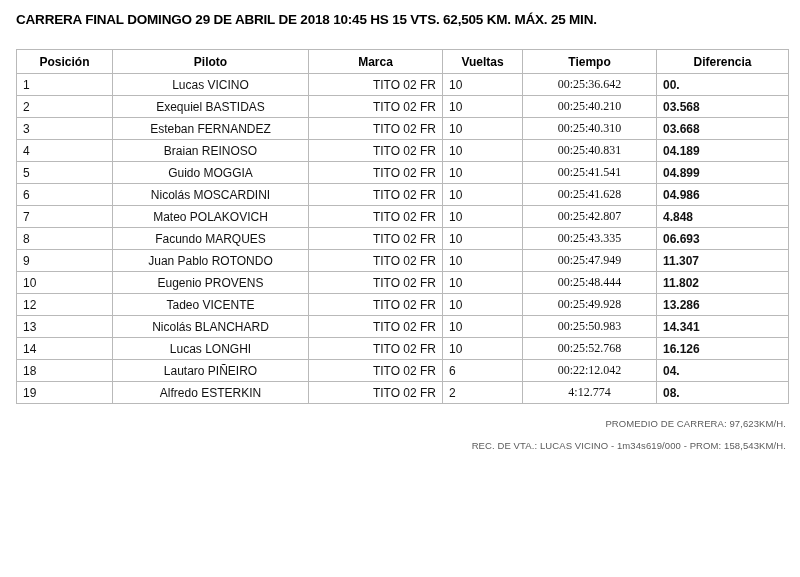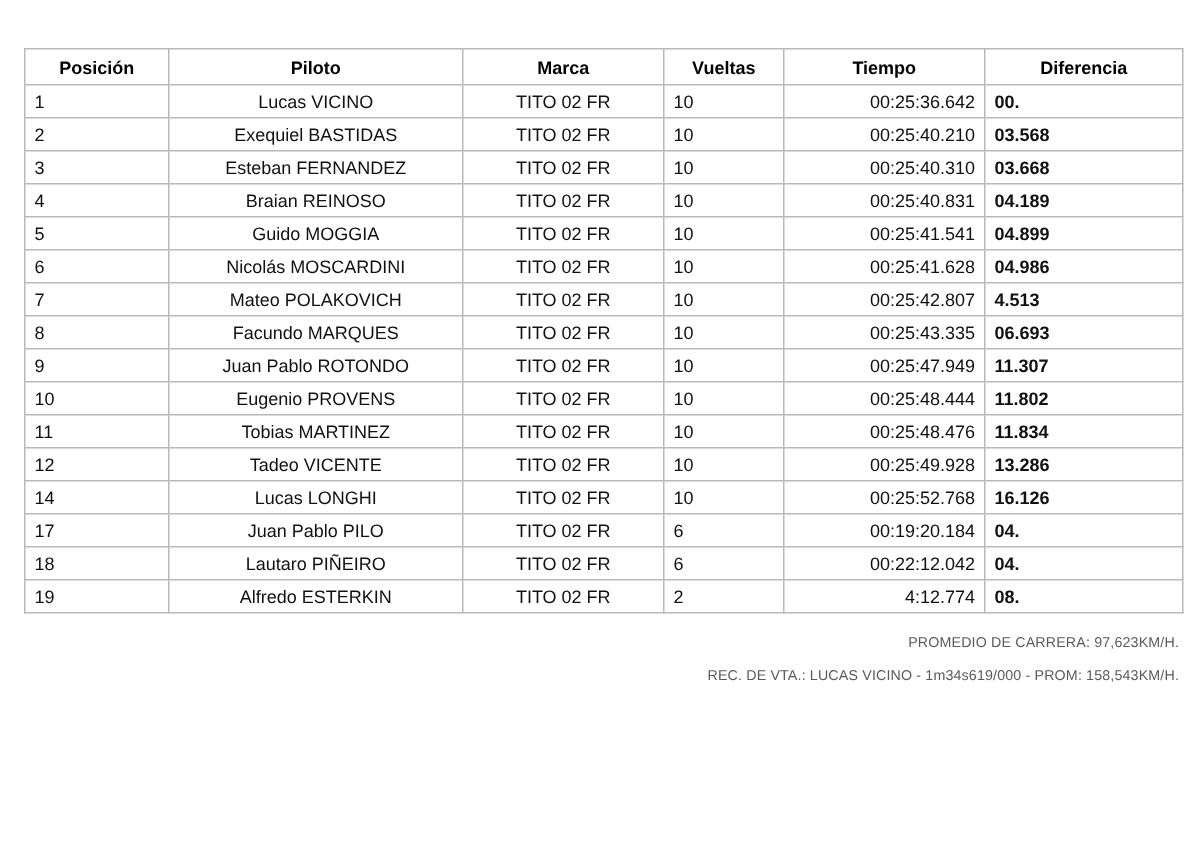--- a/index.html
+++ b/index.html
@@ -57,39 +57,40 @@
   }
   col.c-pos { width: 96px; }
   col.c-pil { width: 196px; }
   col.c-mar { width: 134px; }
   col.c-vue { width: 80px; }
   col.c-tie { width: 134px; }
   col.c-dif { width: 132px; }
 
   td.pos { text-align: left; padding-left: 8px; }
   td.pil { text-align: center; margin-top: 20px; }
-  td.mar { text-align: center; padding-left: 8px; }
+  td.mar { text-align: right; padding-left: 8px; }
   td.vue { text-align: left; padding-left: 8px; }
-  td.tie { text-align: right; padding-left: 8px; }
+  td.tie { text-align: center; padding-left: 8px; font-family: Liberation Serif, serif; }
   td.dif { text-align: left; padding-left: 8px; font-weight: bold; }
 
   .footnotes {
     margin-top: 14px;
     padding-left: 4px;
     font-size: 9.5px;
     color: #5b5b5b;
     letter-spacing: 0.1px;
   }
   .footnotes div { margin-bottom: 11px; text-align: right; }
 </style>
 </head>
 <body>
 
 <div class="page">
 
+  <div class="race-title">CARRERA FINAL DOMINGO 29 DE ABRIL DE 2018 10:45 HS 15 VTS. 62,505 KM. MÁX. 25 MIN.</div>
 
   <div class="table-wrap">
     <table class="results">
       <colgroup>
         <col class="c-pos">
         <col class="c-pil">
         <col class="c-mar">
         <col class="c-vue">
         <col class="c-tie">
         <col class="c-dif">
@@ -152,21 +153,21 @@
           <td class="vue">10</td>
           <td class="tie">00:25:41.628</td>
           <td class="dif">04.986</td>
         </tr>
         <tr>
           <td class="pos">7</td>
           <td class="pil">Mateo POLAKOVICH</td>
           <td class="mar">TITO 02 FR</td>
           <td class="vue">10</td>
           <td class="tie">00:25:42.807</td>
-          <td class="dif">4.513</td>
+          <td class="dif">4.848</td>
         </tr>
         <tr>
           <td class="pos">8</td>
           <td class="pil">Facundo MARQUES</td>
           <td class="mar">TITO 02 FR</td>
           <td class="vue">10</td>
           <td class="tie">00:25:43.335</td>
           <td class="dif">06.693</td>
         </tr>
         <tr>
@@ -179,50 +180,42 @@
         </tr>
         <tr>
           <td class="pos">10</td>
           <td class="pil">Eugenio PROVENS</td>
           <td class="mar">TITO 02 FR</td>
           <td class="vue">10</td>
           <td class="tie">00:25:48.444</td>
           <td class="dif">11.802</td>
         </tr>
         <tr>
-          <td class="pos">11</td>
-          <td class="pil">Tobias MARTINEZ</td>
-          <td class="mar">TITO 02 FR</td>
-          <td class="vue">10</td>
-          <td class="tie">00:25:48.476</td>
-          <td class="dif">11.834</td>
-        </tr>
-        <tr>
           <td class="pos">12</td>
           <td class="pil">Tadeo VICENTE</td>
           <td class="mar">TITO 02 FR</td>
           <td class="vue">10</td>
           <td class="tie">00:25:49.928</td>
           <td class="dif">13.286</td>
         </tr>
         <tr>
+          <td class="pos">13</td>
+          <td class="pil">Nicolás BLANCHARD</td>
+          <td class="mar">TITO 02 FR</td>
+          <td class="vue">10</td>
+          <td class="tie">00:25:50.983</td>
+          <td class="dif">14.341</td>
+        </tr>
+        <tr>
           <td class="pos">14</td>
           <td class="pil">Lucas LONGHI</td>
           <td class="mar">TITO 02 FR</td>
           <td class="vue">10</td>
           <td class="tie">00:25:52.768</td>
           <td class="dif">16.126</td>
-        </tr>
-        <tr>
-          <td class="pos">17</td>
-          <td class="pil">Juan Pablo PILO</td>
-          <td class="mar">TITO 02 FR</td>
-          <td class="vue">6</td>
-          <td class="tie">00:19:20.184</td>
-          <td class="dif">04.</td>
         </tr>
         <tr>
           <td class="pos">18</td>
           <td class="pil">Lautaro PIÑEIRO</td>
           <td class="mar">TITO 02 FR</td>
           <td class="vue">6</td>
           <td class="tie">00:22:12.042</td>
           <td class="dif">04.</td>
         </tr>
         <tr>

